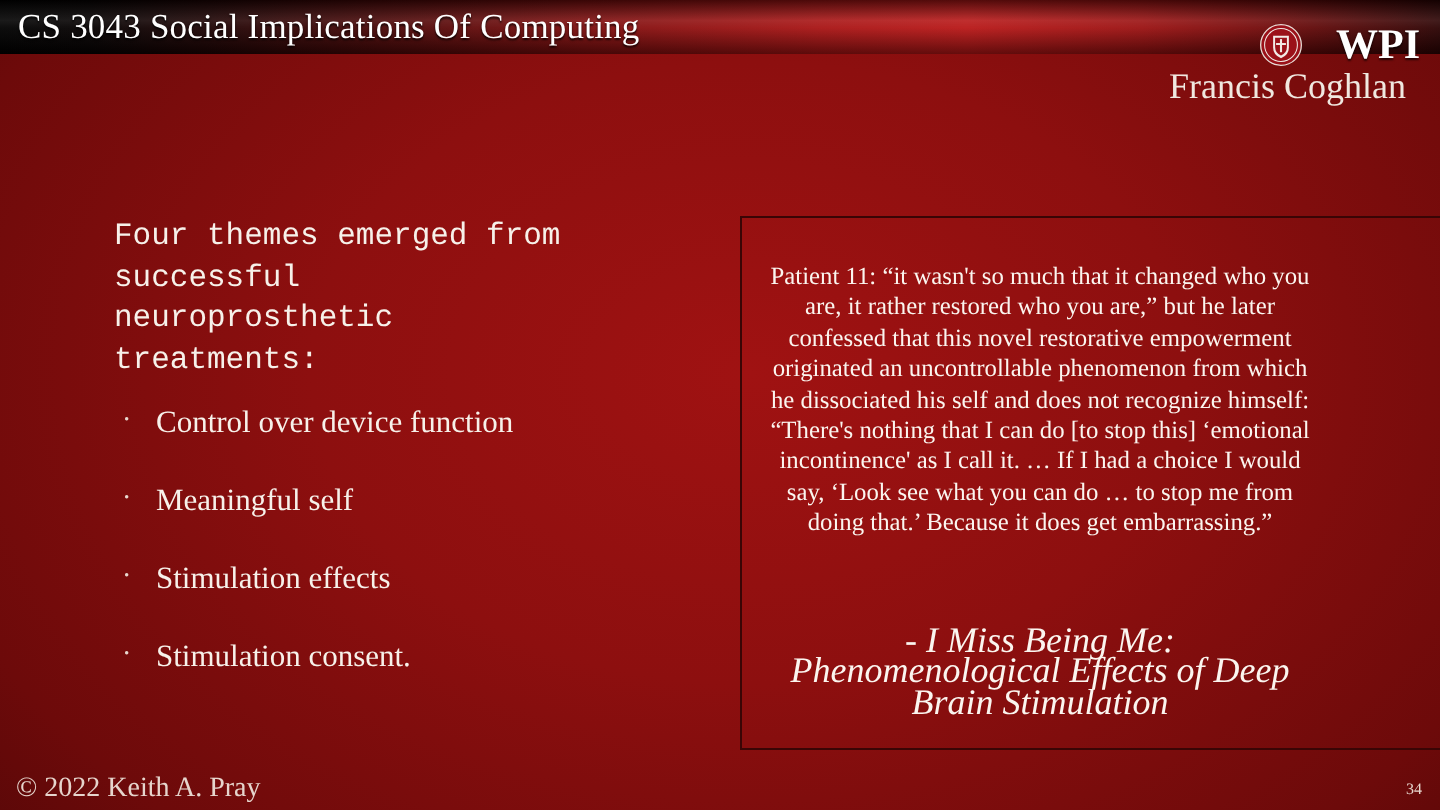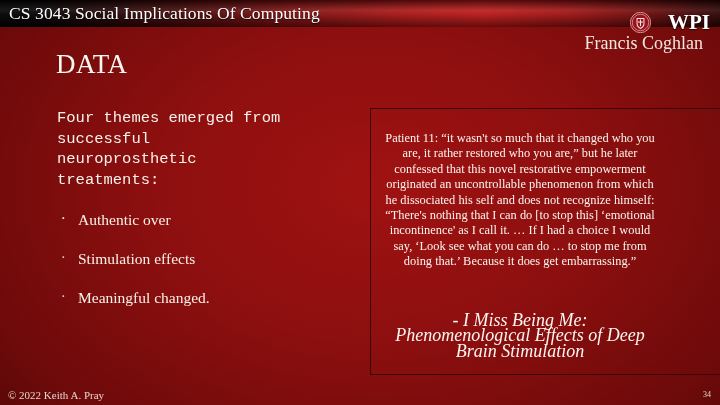--- a/index.html
+++ b/index.html
@@ -181,21 +181,21 @@
     text-align: center;
     font-style: italic;
     color: #fbf5ef;
   }
 
   
   #footer-copyright {
     position: absolute;
     left: 8px;
     bottom: 5px;
-    font-size: 11px;
+    font-size: 14px;
     line-height: 10px;
     color: #e6d5cd;
     font-family: "Liberation Serif", serif;
   }
   #footer-pagenum {
     position: absolute;
     right: 9px;
     bottom: 5px;
     font-size: 8px;
     line-height: 10px;
@@ -220,39 +220,39 @@
       <path d="M20 18 H44 V36 Q44 47 32 52 Q20 47 20 36 Z" fill="#f2eae6"></path>
       <path d="M23 21 H41 V35 Q41 44 32 48 Q23 44 23 35 Z" fill="#9b1119"></path>
       <rect x="30.4" y="23" width="3.2" height="20" fill="#f2eae6"></rect>
       <rect x="24.5" y="29" width="15" height="3.0" fill="#f2eae6"></rect>
     </svg>
     <span id="wpi-wordmark">WPI</span>
   </div>
 
   <div id="author-name">Francis Coghlan</div>
 
-  <div id="slide-title">DATA</div>
 
   <div id="left-column">
     <p id="intro-text">Four themes emerged from successful neuroprosthetic treatments:</p>
     <ul id="bullet-list">
       <li>
         <span class="bullet-dot">·</span>
-      </li>
-      <li>
-        <span class="bullet-dot">·</span>
-        <span>Authentic over</span>
+        <span>Control over device function</span>
+      </li>
+      <li>
+        <span class="bullet-dot">·</span>
+        <span>Meaningful self</span>
       </li>
       <li>
         <span class="bullet-dot">·</span>
         <span>Stimulation effects</span>
       </li>
       <li>
         <span class="bullet-dot">·</span>
-        <span>Meaningful changed.</span>
+        <span>Stimulation consent.</span>
       </li>
     </ul>
   </div>
 
   <div id="quote-box">
     <p id="quote-text">Patient 11: “it wasn't so much that it changed who you are, it rather restored who you are,” but he later confessed that this novel restorative empowerment originated an uncontrollable phenomenon from which he dissociated his self and does not recognize himself: “There's nothing that I can do [to stop this] ‘emotional incontinence' as I call it. … If I had a choice I would say, ‘Look see what you can do … to stop me from doing that.’ Because it does get embarrassing.”</p>
     <p id="quote-citation">- I Miss Being Me: Phenomenological Effects of Deep Brain Stimulation</p>
   </div>
 
   <div id="footer-copyright">© 2022 Keith A. Pray</div>

